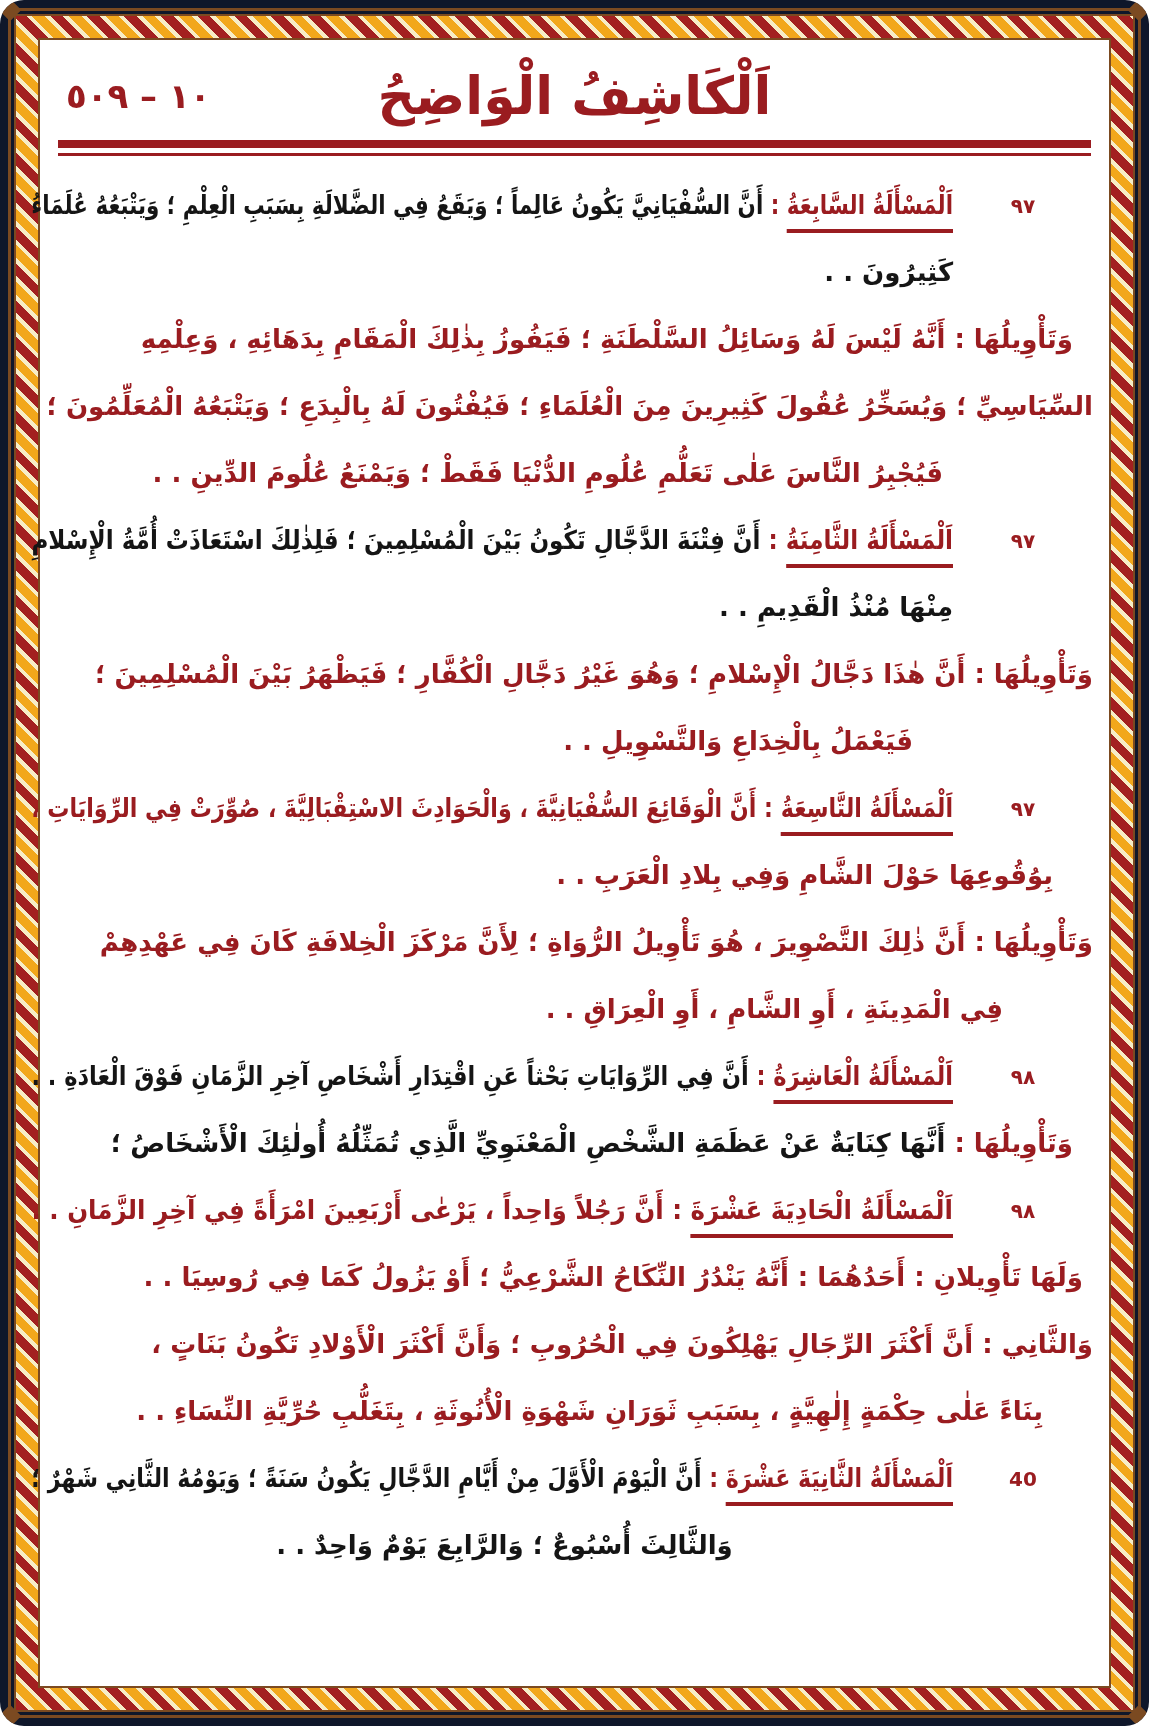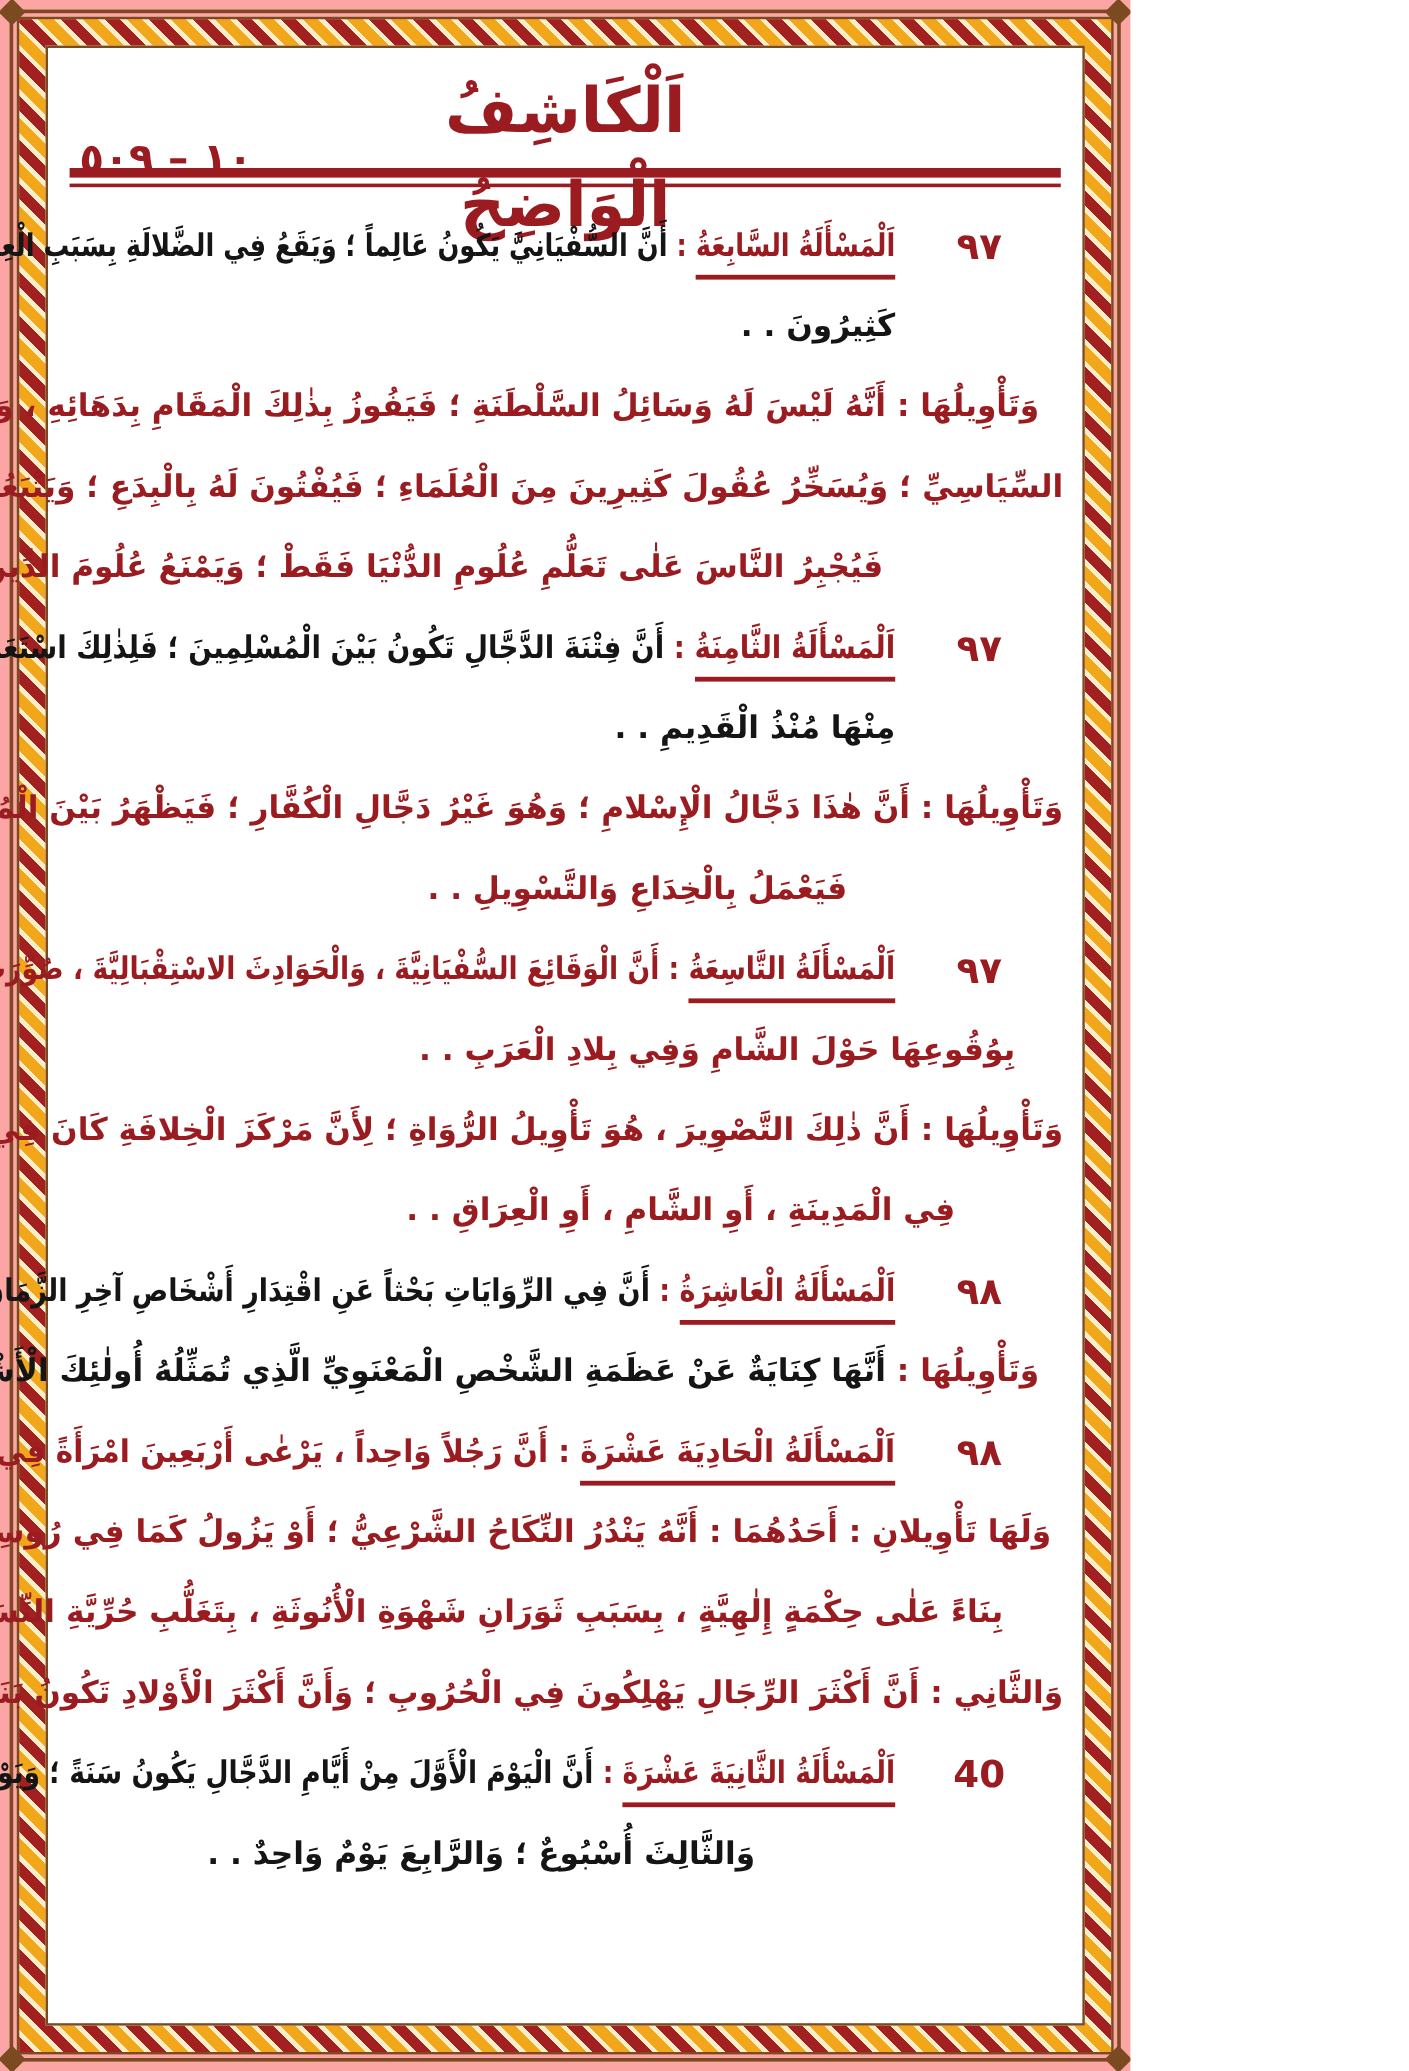--- a/index.html
+++ b/index.html
@@ -5,22 +5,22 @@
   :root{
     --red:#9a1c20;
     --black:#151515;
     --brown:#7b4a21;
     --band-red:#a32020;
     --band-yellow:#f2a71b;
     --band-cream:#f7edc6;
   }
   html,body{margin:0;padding:0;background:#fff;}
   .page{
-    position:relative;width:942px;height:1726px;background:#fca5a5;
-    font-family:"DejaVu Sans",sans-serif;box-sizing:border-box;overflow:hidden;
+    position:relative;width:1149px;height:1726px;background:#0f172a;
+    font-family:"DejaVu Sans",sans-serif;box-sizing:border-box;overflow:hidden;border-radius:24px;
   }
   .frame{position:absolute;inset:8px;border:3px solid var(--brown);}
   .corner{position:absolute;width:16px;height:16px;background:var(--brown);transform:rotate(45deg);z-index:3;}
   .c-tl{left:2px;top:2px;} .c-tr{right:2px;top:2px;} .c-bl{left:2px;bottom:2px;} .c-br{right:2px;bottom:2px;}
   .band{
     position:absolute;inset:3px;border:2px solid var(--brown);box-sizing:border-box;
     background:repeating-linear-gradient(45deg,
       var(--band-red) 0 9px,
       var(--band-cream) 9px 13px,
       var(--band-yellow) 13px 22px,
@@ -34,21 +34,21 @@
   
   .header{display:grid;grid-template-columns:250px 1fr 250px;align-items:center;height:84px;direction:ltr;}
   .page-num{color:var(--red);font-size:34px;font-weight:bold;text-align:left;direction:rtl;padding-left:12px;}
   .title{color:var(--red);font-size:52px;font-weight:bold;text-align:center;direction:rtl;line-height:1.5;}
   .sep{margin:2px 4px 16px;}
   .sep-a{height:8px;background:var(--red);}
   .sep-b{height:3px;background:var(--red);margin-top:5px;}
   
   .textbody{padding:0 2px;}
   .row{display:flex;direction:rtl;align-items:center;height:67px;}
-  .num{flex:0 0 140px;text-align:center;color:var(--red);font-weight:bold;font-size:31px;}
+  .num{flex:0 0 140px;text-align:center;color:var(--red);font-weight:bold;font-size:20px;}
   .line{flex:1 1 auto;min-width:0;text-align:right;white-space:nowrap;font-size:26px;font-weight:bold;line-height:1.9;}
   .seg-b{color:var(--black);}
   .seg-r{color:var(--red);}
   .seg-h{color:var(--red);border-bottom:4px solid var(--red);padding-bottom:9px;}
 </style>
 </head>
 <body>
 
 <div class="page">
   <div class="corner c-tl"></div>
@@ -131,25 +131,25 @@
             <div class="row">
     <span class="num">٩٨</span>
     <span class="line" style="transform-origin: right center; transform: scaleX(0.944672);"><span class="seg-h">اَلْمَسْأَلَةُ الْحَادِيَةَ عَشْرَةَ</span><span class="seg-r"> : </span><span class="seg-r">أَنَّ رَجُلاً وَاحِداً ، يَرْعٰى أَرْبَعِينَ امْرَأَةً فِي آخِرِ الزَّمَانِ . .</span></span>
   </div>
             <div class="row">
 
     <span class="line" style="padding-right: 10px;"><span class="seg-r">وَلَهَا تَأْوِيلانِ : أَحَدُهُمَا : أَنَّهُ يَنْدُرُ النِّكَاحُ الشَّرْعِيُّ ؛ أَوْ يَزُولُ كَمَا فِي رُوسِيَا . .</span></span>
   </div>
             <div class="row">
 
-    <span class="line" style="padding-right: 50px;"><span class="seg-r">بِنَاءً عَلٰى حِكْمَةٍ إِلٰهِيَّةٍ ، بِسَبَبِ ثَوَرَانِ شَهْوَةِ الْأُنُوثَةِ ، بِتَغَلُّبِ حُرِّيَّةِ النِّسَاءِ . .</span></span>
+    <span class="line"><span class="seg-r">وَالثَّانِي : أَنَّ أَكْثَرَ الرِّجَالِ يَهْلِكُونَ فِي الْحُرُوبِ ؛ وَأَنَّ أَكْثَرَ الْأَوْلادِ تَكُونُ بَنَاتٍ ،</span></span>
   </div>
             <div class="row">
 
-    <span class="line"><span class="seg-r">وَالثَّانِي : أَنَّ أَكْثَرَ الرِّجَالِ يَهْلِكُونَ فِي الْحُرُوبِ ؛ وَأَنَّ أَكْثَرَ الْأَوْلادِ تَكُونُ بَنَاتٍ ،</span></span>
+    <span class="line" style="padding-right: 50px;"><span class="seg-r">بِنَاءً عَلٰى حِكْمَةٍ إِلٰهِيَّةٍ ، بِسَبَبِ ثَوَرَانِ شَهْوَةِ الْأُنُوثَةِ ، بِتَغَلُّبِ حُرِّيَّةِ النِّسَاءِ . .</span></span>
   </div>
             <div class="row">
     <span class="num">40</span>
     <span class="line" style="transform-origin: right center; transform: scaleX(0.851339);"><span class="seg-h">اَلْمَسْأَلَةُ الثَّانِيَةَ عَشْرَةَ</span><span class="seg-r"> : </span><span class="seg-b">أَنَّ الْيَوْمَ الْأَوَّلَ مِنْ أَيَّامِ الدَّجَّالِ يَكُونُ سَنَةً ؛ وَيَوْمُهُ الثَّانِي شَهْرٌ ؛</span></span>
   </div>
             <div class="row">
 
     <span class="line" style="padding-right: 140px; text-align: center;"><span class="seg-b">وَالثَّالِثَ أُسْبُوعٌ ؛ وَالرَّابِعَ يَوْمٌ وَاحِدٌ . .</span></span>
   </div>
           </div>

